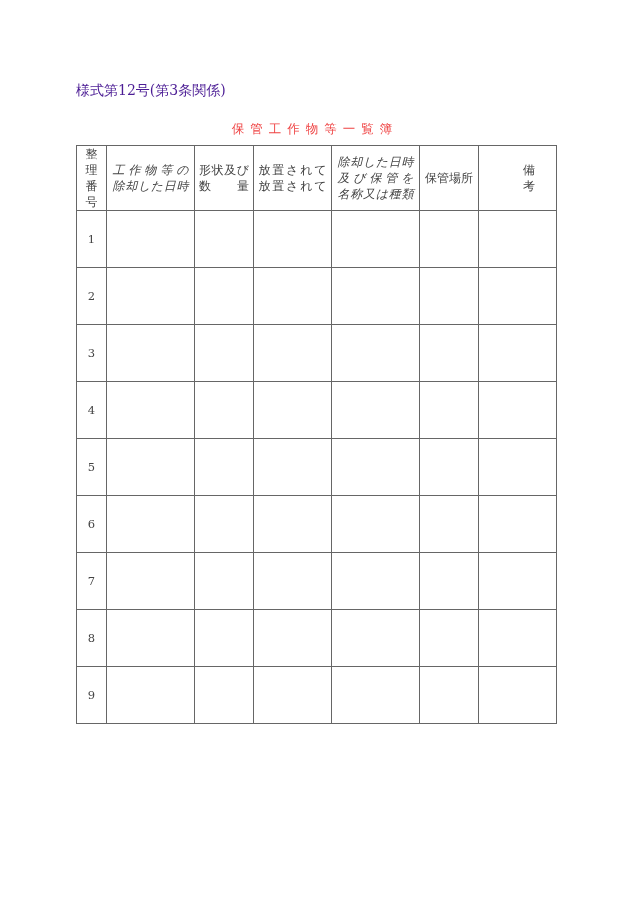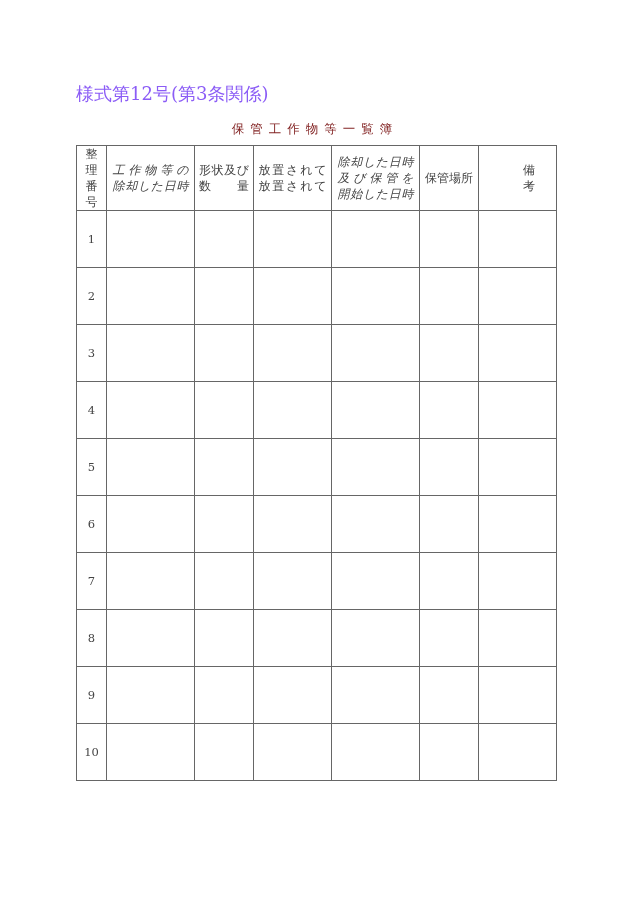--- a/index.html
+++ b/index.html
@@ -1,19 +1,19 @@
 <!DOCTYPE html>
 <html><head>
 <meta charset="utf-8">
 <style>
   html, body { margin: 0; padding: 0; background: #ffffff; }
   body { width: 630px; height: 915px; position: relative; overflow: hidden;
          font-family: "DejaVu Serif", "Liberation Serif", serif; color: #333; }
-  .form-label { position: absolute; left: 76px; top: 82px; font-size: 18px; color: #8b5cf6; letter-spacing: 0px; }
-  .title { position: absolute; left: 0; width: 630px; top: 121px; text-align: center; font-size: 12.5px; color: #7f1d1d; letter-spacing: 6px; }
+  .form-label { position: absolute; left: 76px; top: 82px; font-size: 14px; color: #4c1d95; letter-spacing: 0px; }
+  .title { position: absolute; left: 0; width: 630px; top: 121px; text-align: center; font-size: 12.5px; color: #ef4444; letter-spacing: 6px; }
   table.ledger { position: absolute; left: 76px; top: 145px; border-collapse: collapse; table-layout: fixed; width: 480px; }
   table.ledger th, table.ledger td { border: 1px solid #666; padding: 0; color: #444; font-weight: normal; vertical-align: middle; }
   table.ledger thead th { height: 63px; font-size: 12px; line-height: 16px; }
   table.ledger tbody td { height: 56px; }
   .num { text-align: center; font-size: 11.5px; }
   .vert { text-align: center; line-height: 16px; }
   .vert span { display: block; }
   .hdr-block { display: inline-block; text-align: justify; text-align-last: justify; }
   .hdr-block span { display: block; }
 </style>
@@ -56,21 +56,21 @@
       <th style="text-align:center;">
         <div class="hdr-block" style="width:68px;">
           <span>放置されて</span>
           <span>放置されて</span>
         </div>
       </th>
       <th style="text-align:center;font-style:italic;">
         <div class="hdr-block" style="width:76px;">
           <span>除却した日時</span>
           <span>及び保管を</span>
-          <span>開始した日時</span>
+          <span>名称又は種類</span>
         </div>
       </th>
       <th style="text-align:center;">
         <span>保管場所</span>
       </th>
       <th style="text-align:center;">
         <div class="hdr-block" style="width:52px;margin-left:44px;">
           <span>備　　　考</span>
         </div>
       </th>
@@ -151,23 +151,14 @@
     </tr>
     <tr>
       <td class="num">9</td>
       <td></td>
       <td></td>
       <td></td>
       <td></td>
       <td></td>
       <td></td>
     </tr>
-    <tr>
-      <td class="num">10</td>
-      <td></td>
-      <td></td>
-      <td></td>
-      <td></td>
-      <td></td>
-      <td></td>
-    </tr>
   </tbody>
 </table>
 
 </body></html>

